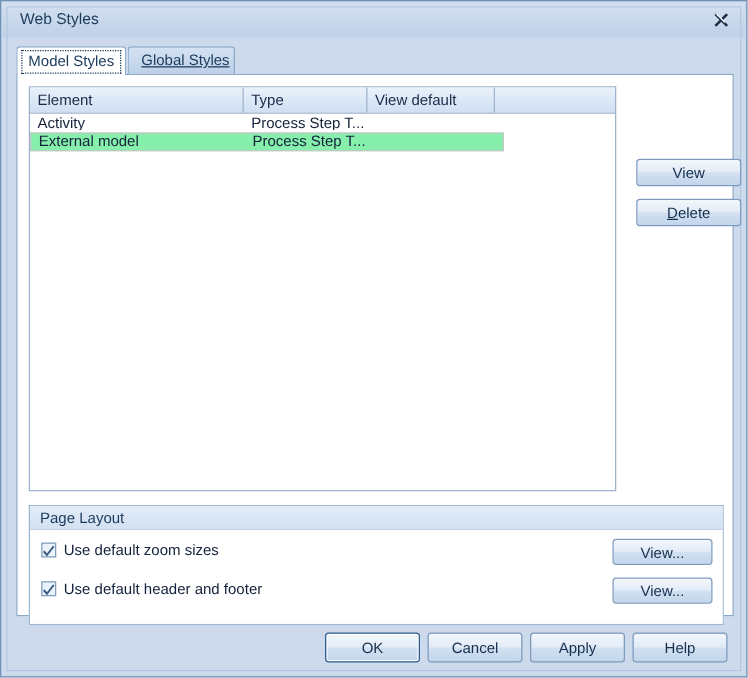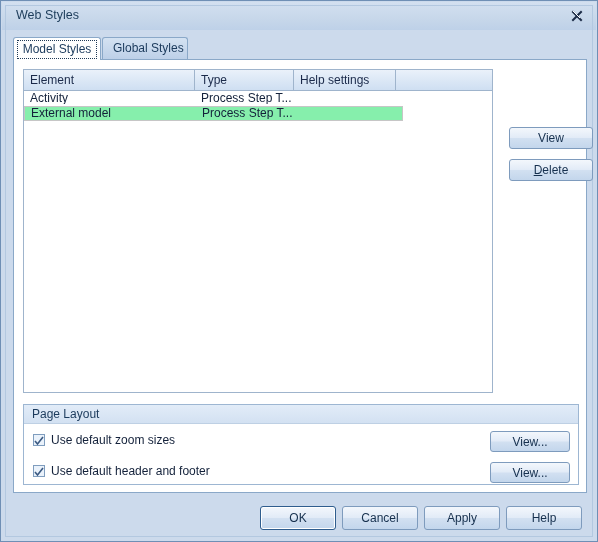--- a/index.html
+++ b/index.html
@@ -100,21 +100,21 @@
     line-height: 17px;
     border: 1px dotted #203a58;
   }
   .tab .tab-plain {
     display: block;
     padding: 0 10px;
     height: 20px;
     line-height: 20px;
   }
   #tab-model { left: 0px; width: 88px; }
-  #tab-global { left: 89px; width: 86px; }
+  #tab-global { left: 89px; width: 86px; text-decoration: underline; }
 
   
   .tabpage {
     position: absolute;
     left: 12px;
     top: 58px;
     width: 574px;
     height: 434px;
     box-sizing: border-box;
     background: #ffffff;
@@ -210,21 +210,21 @@
   #btn-delete-style { position: absolute; left: 495px; top: 99px;  width: 84px; height: 22px; }
 
   .mnemonic { text-decoration: underline; }
 
   
   .group {
     position: absolute;
     left: 9px;
     top: 344px;
     width: 556px;
-    height: 81px;
+    height: 96px;
     box-sizing: border-box;
     border: 1px solid #9db6d2;
     background: #ffffff;
   }
   .group-header {
     position: absolute;
     left: 0; top: 0; right: 0;
     height: 18px;
     background: linear-gradient(to bottom, #e2ecf8 0%, #d3e1f2 100%);
     border-bottom: 1px solid #bed0e4;
@@ -324,21 +324,21 @@
       <span class="tab-plain">Global Styles</span>
     </div>
   </div>
 
   <div class="tabpage">
 
     <div class="table">
       <div class="thead">
         <div class="th" id="th-1">Type</div>
         <div class="th" id="th-0">Element</div>
-        <div class="th" id="th-2">Help settings</div>
+        <div class="th" id="th-2">View default</div>
         <div class="th" id="th-3"></div>
       </div>
       <div class="tbody">
         <div class="trow">
           <span class="cell c0">Activity</span>
           <span class="cell c1">Process Step T...</span>
           <span class="cell c2"></span>
         </div>
         <div class="trow selected">
           <span class="cell c0">External model</span>

